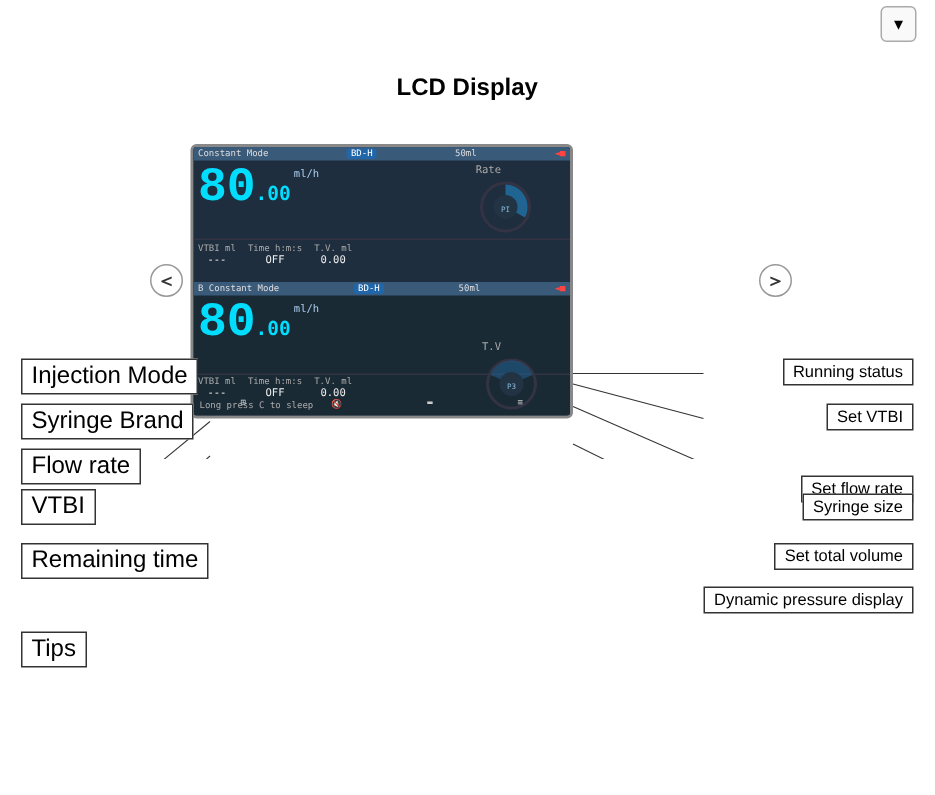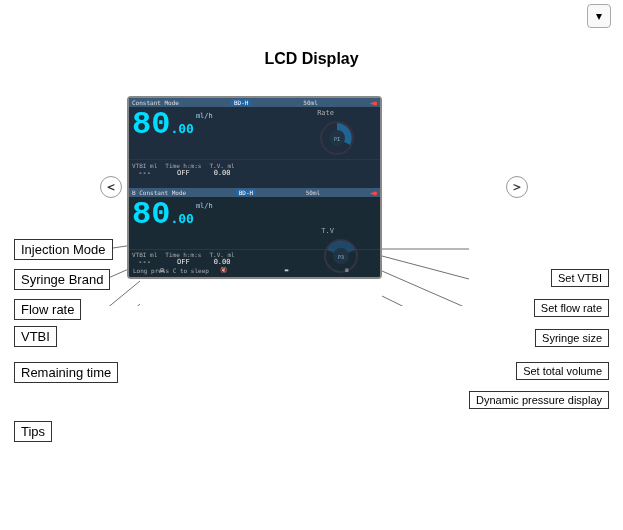--- a/index.html
+++ b/index.html
@@ -95,21 +95,21 @@
       background: #fff;
       font-weight: bold;
       color: #333;
     }
 
     
     .label-box {
       position: absolute;
       border: 1px solid #333;
       padding: 2px 6px;
-      font-size: 13px;
+      font-size: 16px;
       background: #fff;
       white-space: nowrap;
       text-align: center;
     }
 
     .bottom-label-box {
       border: 1px solid #333;
       padding: 3px 8px;
       font-size: 11px;
       background: #fff;
@@ -366,22 +366,23 @@
       <span>＞</span>
     </div>
 
     <div class="label-box" style="left:14px; top:153px;">Injection Mode</div>
     <div class="label-box" style="left:14px; top:183px;">Syringe Brand</div>
     <div class="label-box" style="left:14px; top:213px;">Flow rate</div>
     <div class="label-box" style="left:14px; top:240px;">VTBI</div>
     <div class="label-box" style="left:14px; top:276px;">Remaining time</div>
     <div class="label-box" style="left:14px; top:335px;">Tips</div>
 
+    <div class="right-label-box" style="right:14px; top:153px;">Running status</div>
     <div class="right-label-box" style="right:14px; top:183px;">Set VTBI</div>
-    <div class="right-label-box" style="right:14px; top:213px;">Set flow rate</div>
+    <div class="right-label-box" style="right:14px; top:231px;">Set flow rate</div>
     <div class="right-label-box" style="right:14px; top:243px;margin-left:18px;">Syringe size</div>
     <div class="right-label-box" style="right:14px; top:305px;">Dynamic pressure display</div>
     <div class="right-label-box" style="right:14px; top:276px;">Set total volume</div>
 
   </div>
 
 
 
 </div>
 

